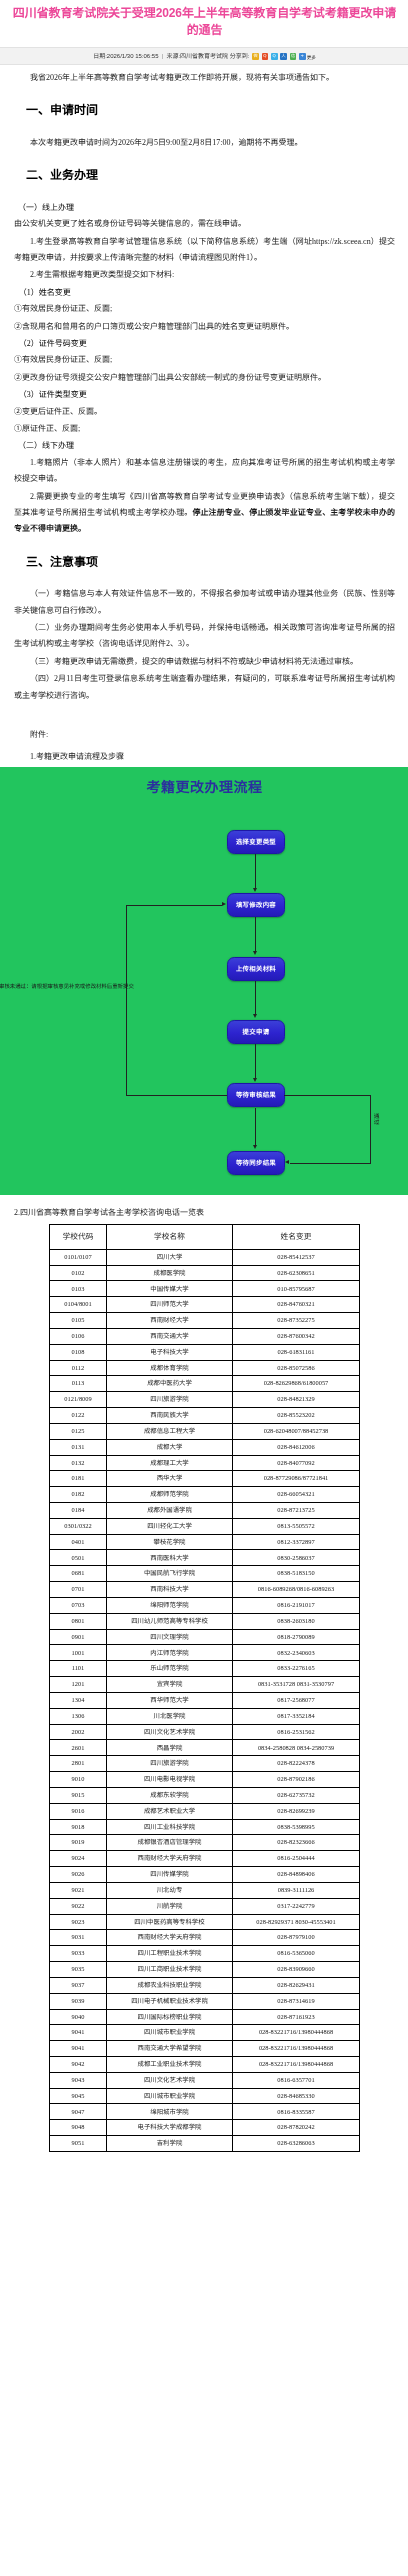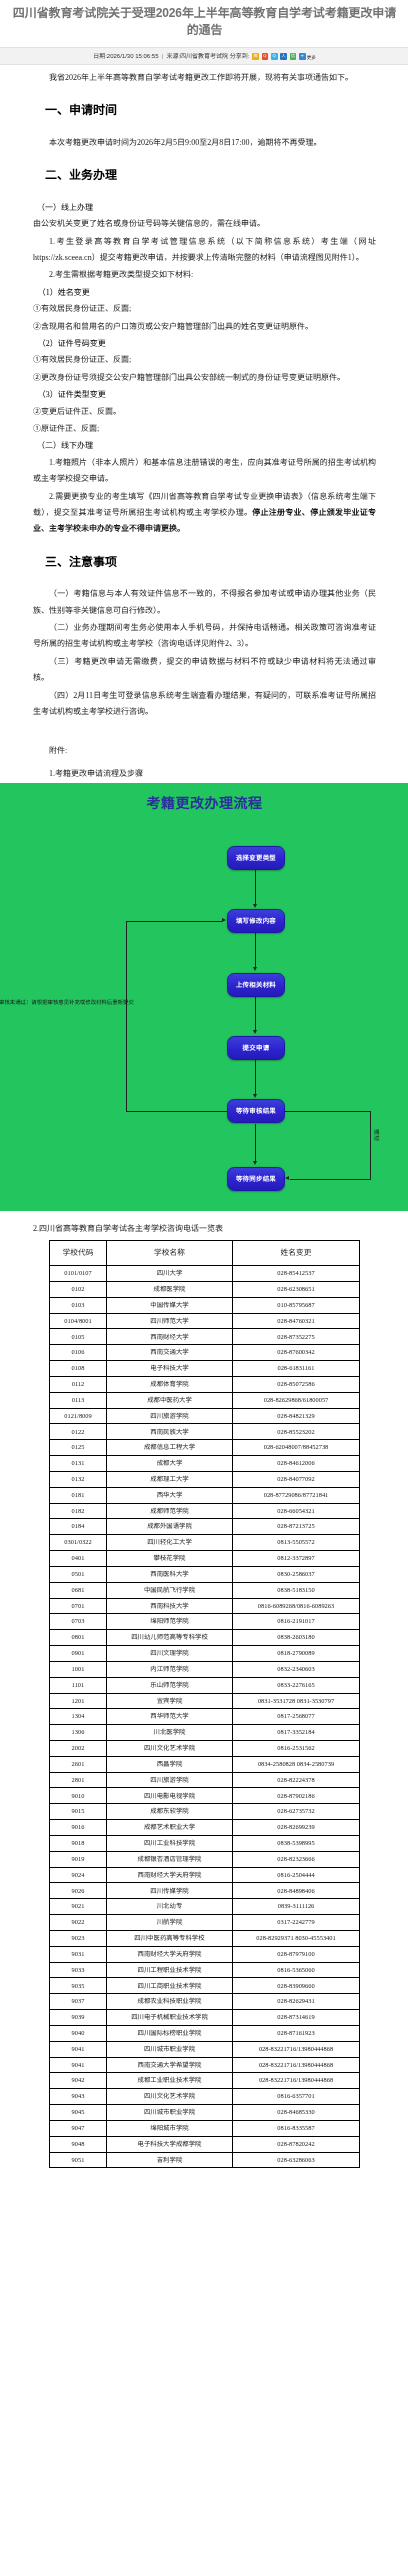--- a/index.html
+++ b/index.html
@@ -20,21 +20,21 @@
     box-sizing: border-box;
   }
 
   
   .doc-title {
     font-family: "Liberation Sans", "DejaVu Sans", sans-serif;
     font-weight: bold;
     font-size: 12px;
     line-height: 1.42;
     text-align: center;
-    color: #737373;
+    color: #ec4899;
     padding: 5.2px 9.3px 2.1px 9.3px;
     margin: 0;
     letter-spacing: -0.1px;
   }
   .meta-bar {
     background: #f2f2f2;
     border-top: 0.5px solid #e2e2e2;
     border-bottom: 0.5px solid #e2e2e2;
     text-align: center;
     font-family: "Liberation Sans", "DejaVu Sans", sans-serif;
@@ -67,21 +67,21 @@
   .ico-sina  { background:#e8ae1c; }
   .ico-qzone { background:#e44d26; }
   .ico-qq    { background:#3ab0e8; }
   .ico-renren{ background:#2673c4; }
   .ico-wechat{ background:#4caf50; }
   .ico-more  { background:#3a85d6; }
   .more-label { font-size:4.6px; color:#333; vertical-align:-0.5px; }
 
   
   .content {
-    padding: 0 33px;
+    padding: 0 14px;
     box-sizing: border-box;
   }
   p.body {
     font-size: 8px;
     line-height: 2.05;
     margin: 0 0 1px 0;
     text-align: justify;
     text-justify: inter-ideograph;
     color: #1a1a1a;
   }

